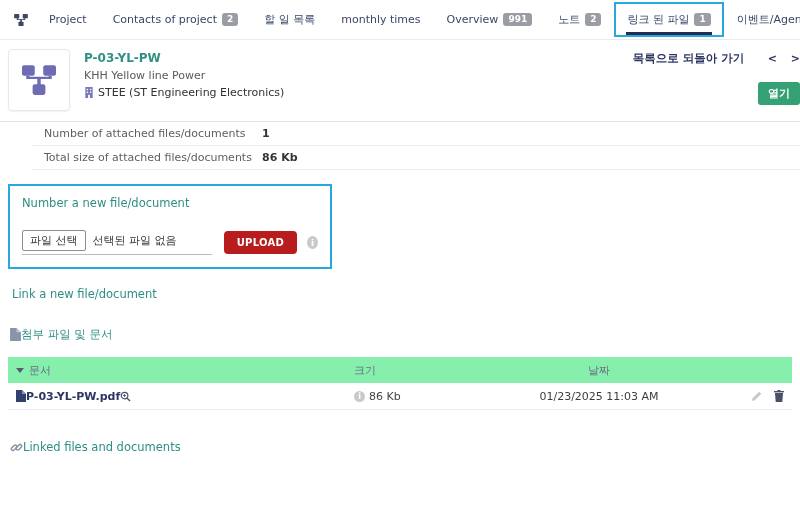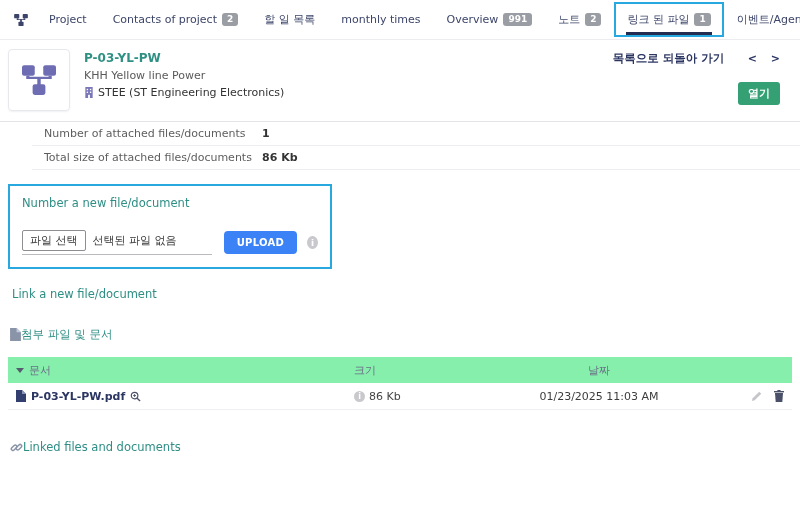--- a/index.html
+++ b/index.html
@@ -8,21 +8,21 @@
 
   
   .tabbar { display:flex; align-items:center; height:40px; padding:0 6px; border-bottom:1px solid #ececf0; }
   .tab { display:flex; align-items:center; padding:10px 13px; color:#3c4569; cursor:pointer; white-space:nowrap; position:relative;justify-content:flex-end; }
   .tab-icon-only { padding:10px 8px; }
   .badge { display:inline-block; margin-left:5px; background:#9a9da4; color:#fff; font-size:9px; line-height:1; padding:2px 5px; border-radius:3px; font-weight:bold; }
   .tab.active { border:2px solid #27a9e0; padding:8px 11px; }
   .tab.active::after { content:""; position:absolute; left:10px; right:10px; bottom:0; height:3px; background:#232d52; }
 
   
-  .banner { display:flex; justify-content:space-between; padding:9px 20px 8px 8px; }
+  .banner { display:flex; justify-content:space-between; padding:9px 0 8px 8px; }
   .banner-left { display:flex; }
   .picto-card { width:62px; height:62px; border:1px solid #e7e7ee; border-radius:4px; box-shadow:0 1px 2px rgba(0,0,0,.06); display:flex; align-items:center; justify-content:center; }
   .banner-text { margin-left:14px; padding-top:2px; }
   .ref { color:#2f9183; font-weight:bold; font-size:12px; }
   .proj-title { color:#5a5a5a; margin-top:4px; }
   .thirdparty { color:#333; margin-top:4px; display:flex; align-items:center; gap:4px; }
   .banner-right { text-align:right; padding-top:2px; }
   .backlist { color:#2c3663; font-weight:bold; font-size:11.5px; cursor:pointer; }
   .nav-arrows { color:#2c3663; font-weight:bold; margin-left:10px; }
   .nav-arrows span { margin-left:10px; cursor:pointer; }
@@ -34,42 +34,42 @@
   .summary-label { width:218px; color:#5e5e5e; }
   .summary-value { font-weight:bold; color:#333; }
 
   
   .attach-box { border:2px solid #27a9e0; margin:14px 0 0 8px; width:324px; padding:10px 12px 12px 12px; }
   .section-title { color:#2e8e85; font-size:11.5px; }
   .file-row { display:flex; align-items:center; margin-top:20px; }
   .file-control { display:flex; align-items:center; border-bottom:1px solid #b9b9bf; padding-bottom:3px; width:228px; }
   .file-btn { border:1px solid #8d8d92; background:#fff; border-radius:2px; padding:2px 7px; color:#333; font-size:11px; cursor:pointer; font-family:inherit; }
   .file-status { margin-left:7px; color:#333; }
-  .btn-purple { background:#3b82f6; color:#fff; border:none; border-radius:4px; font-weight:bold; font-size:10px; padding:6px 13px; cursor:pointer; font-family:inherit; letter-spacing:.3px; }
+  .btn-purple { background:#b91c1c; color:#fff; border:none; border-radius:4px; font-weight:bold; font-size:10px; padding:6px 13px; cursor:pointer; font-family:inherit; letter-spacing:.3px; }
   .upload-btn { margin-left:12px; }
   .info-dot { width:13px; height:13px; border-radius:50%; background:#c9c9cd; color:#fff; font-size:9px; font-weight:bold; display:inline-flex; align-items:center; justify-content:center; margin-left:10px; }
 
   
   .link-section { margin:18px 0 0 12px; }
   .link-inputs { display:flex; align-items:flex-end; margin-top:24px; }
   .line-input { border:none; border-bottom:1px solid #ccccd2; font-size:11px; padding:3px 1px; color:#333; outline:none; font-family:inherit; background:transparent; }
   .line-input::placeholder { color:#ababb2; }
   .url-input { width:228px; }
   .label-input { width:105px; margin-left:12px; }
   .link-btn { margin-left:12px; padding:6px 17px; }
 
   
   .list-heading { display:flex; align-items:center; gap:0; margin:26px 0 0 10px; color:#2e8e85; font-size:11.5px; }
   .grid-table { margin:15px 8px 0 8px; }
   .gt-head { display:grid; grid-template-columns:1fr 120px 250px 60px; background:#86efac; color:#6b7087; height:26px; align-items:center; padding:0 8px; }
   .gt-row { display:grid; grid-template-columns:1fr 120px 250px 60px; height:27px; align-items:center; padding:0 8px; border-bottom:1px solid #efeff2; }
   .col-center { text-align:center; }
   .col-left { text-align:left; }
   .sort-caret { display:inline-block; width:0; height:0; border-left:4px solid transparent; border-right:4px solid transparent; border-top:5px solid #555a70; margin-right:5px; vertical-align:middle; }
-  .doc-cell { display:flex; align-items:center; gap:5px; }
+  .doc-cell { display:flex; align-items:center; }
   .doc-link { color:#2c3663; font-weight:bold; cursor:pointer; }
   .size-cell { display:flex; align-items:center; gap:4px; }
   .size-dot { width:11px; height:11px; border-radius:50%; background:#c9c9cd; color:#fff; font-size:8px; font-weight:bold; display:inline-flex; align-items:center; justify-content:center; }
   .date-cell { color:#3c3c3c; text-align:center; }
   .row-actions { display:flex; justify-content:flex-end; gap:12px; align-items:center; }
 
   .icon { display:inline-flex; align-items:center; justify-content:center; }
 </style>
 </head>
 <body>

